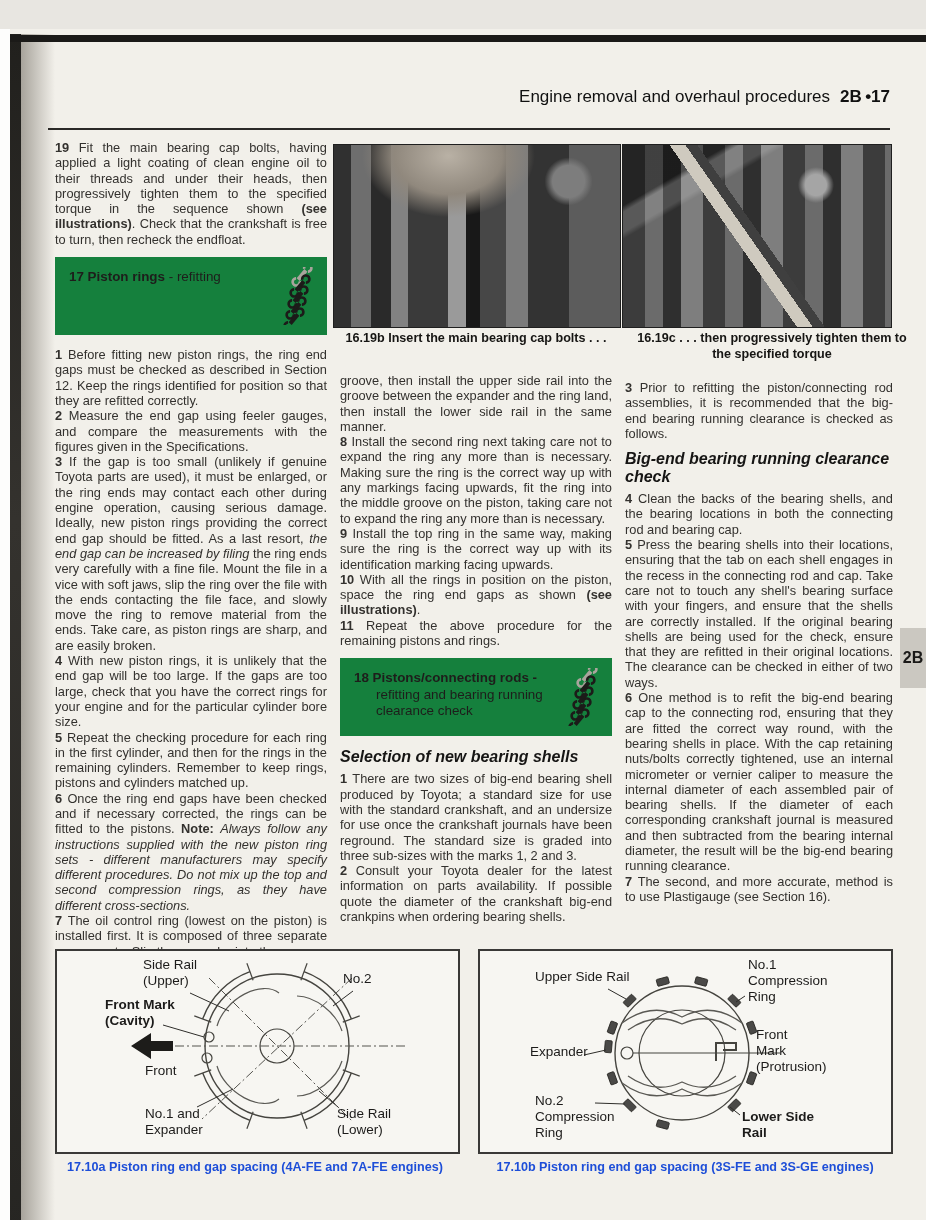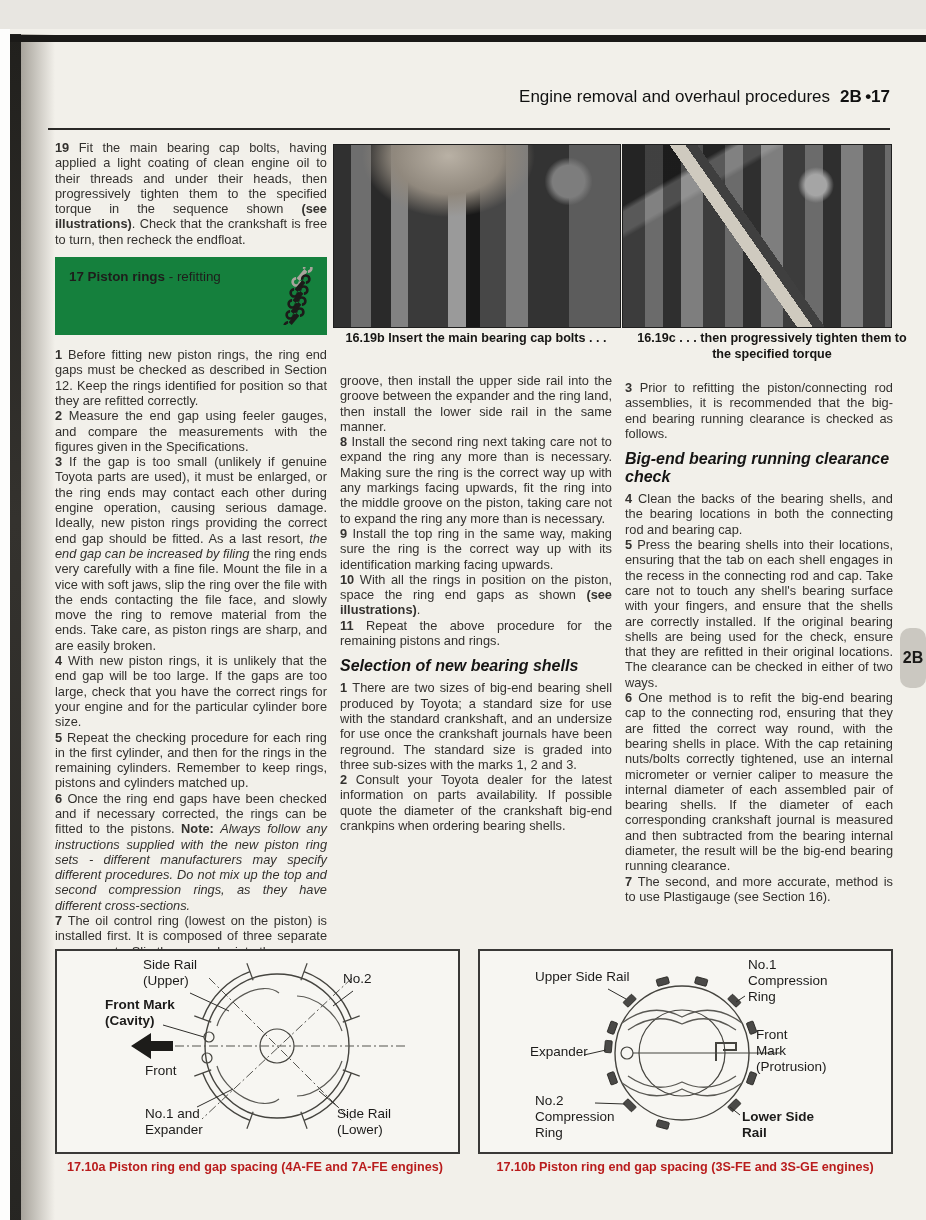--- a/index.html
+++ b/index.html
@@ -47,29 +47,29 @@
       radial-gradient(circle 30px at 72% 22%, #a5a5a5 0 35%, rgba(0,0,0,0) 60%),
       linear-gradient(150deg, rgba(0,0,0,.4) 0 18%, rgba(255,255,255,.15) 20% 26%, rgba(0,0,0,0) 28%),
       repeating-linear-gradient(90deg,#3c3c3c 0 22px,#6b6b6b 22px 40px,#2f2f2f 40px 58px,#7e7e7e 58px 80px);}
   .photo-cap{position:absolute;font-size:12.6px;line-height:15.5px;font-weight:bold;color:#161513;
              text-align:center;}
   #cap1{left:333px;top:302px;width:286px;}
   #cap2{left:636px;top:302px;width:272px;}
 
   .side-tab{position:absolute;left:900px;top:599px;width:26px;height:60px;background:#cbc8c1;
             display:flex;align-items:center;justify-content:center;
-            font-size:16px;font-weight:bold;color:#1a1918;border-radius:10px;}
+            font-size:16px;font-weight:bold;color:#1a1918;}
 
   .diagram{position:absolute;top:920px;height:205px;background:#f7f6f2;border:2px solid #3a3937;
            box-sizing:border-box;z-index:2;}
   #diagA{left:55px;width:405px;}
   #diagB{left:478px;width:415px;}
   .dlabel{position:absolute;font-size:13.5px;line-height:16px;color:#1c1b1a;white-space:pre-line;
           text-align:left;}
-  .diag-cap{position:absolute;top:1131px;font-size:12.6px;font-weight:bold;color:#b91c1c;text-align:center;}
+  .diag-cap{position:absolute;top:1131px;font-size:12.6px;font-weight:bold;color:#1d4ed8;text-align:center;}
   #dcapA{left:40px;width:430px;}
   #dcapB{left:470px;width:430px;}
   svg{display:block;}
 </style>
 </head>
 <body>
 
 <div class="page">
   <div class="edge-white"></div>
   <div class="edge-dark"></div>
@@ -113,20 +113,30 @@
   <div class="photo" id="photo2"></div>
   <div class="photo-cap" id="cap1">16.19b  Insert the main bearing cap bolts . . .</div>
   <div class="photo-cap" id="cap2">16.19c  . . . then progressively tighten them to the specified torque</div>
 
   <div class="col" id="col2">
     <p class="bp"><span>groove, then install the upper side rail into the groove between the expander and the ring land, then install the lower side rail in the same manner.</span></p>
     <p class="bp"><span class="fb">8 </span><span>Install the second ring next taking care not to expand the ring any more than is necessary. Making sure the ring is the correct way up with any markings facing upwards, fit the ring into the middle groove on the piston, taking care not to expand the ring any more than is necessary.</span></p>
     <p class="bp"><span class="fb">9 </span><span>Install the top ring in the same way, making sure the ring is the correct way up with its identification marking facing upwards.</span></p>
     <p class="bp"><span class="fb">10 </span><span>With all the rings in position on the piston, space the ring end gaps as shown </span><span class="fb">(see illustrations)</span><span>.</span></p>
     <p class="bp"><span class="fb">11 </span><span>Repeat the above procedure for the remaining pistons and rings.</span></p>
+    <div class="secbox">
+      <div class="stext"><span class="fb">18 Pistons/connecting rods -</span><span> refitting and bearing running clearance check</span></div>
+      <svg class="wrench-stack" width="36" height="58" viewBox="0 0 36 58">
+        <use href="#spanner" transform="translate(21 8) rotate(-50)" stroke="#a9a49c"></use>
+        <use href="#spanner" transform="translate(19 19) rotate(-50)" stroke="#1c1b19"></use>
+        <use href="#spanner" transform="translate(17 30) rotate(-50)" stroke="#1c1b19"></use>
+        <use href="#spanner" transform="translate(15 41) rotate(-50)" stroke="#1c1b19"></use>
+        <use href="#spanner" transform="translate(13 52) rotate(-50)" stroke="#1c1b19"></use>
+      </svg>
+    </div>
     <div class="subhead">Selection of new bearing shells</div>
     <p class="bp"><span class="fb">1 </span><span>There are two sizes of big-end bearing shell produced by Toyota; a standard size for use with the standard crankshaft, and an undersize for use once the crankshaft journals have been reground. The standard size is graded into three sub-sizes with the marks 1, 2 and 3.</span></p>
     <p class="bp"><span class="fb">2 </span><span>Consult your Toyota dealer for the latest information on parts availability. If possible quote the diameter of the crankshaft big-end crankpins when ordering bearing shells.</span></p>
   </div>
 
   <div class="col" id="col3">
     <p class="bp"><span class="fb">3 </span><span>Prior to refitting the piston/connecting rod assemblies, it is recommended that the big-end bearing running clearance is checked as follows.</span></p>
     <div class="subhead">Big-end bearing running clearance check</div>
     <p class="bp"><span class="fb">4 </span><span>Clean the backs of the bearing shells, and the bearing locations in both the connecting rod and bearing cap.</span></p>
     <p class="bp"><span class="fb">5 </span><span>Press the bearing shells into their locations, ensuring that the tab on each shell engages in the recess in the connecting rod and cap. Take care not to touch any shell's bearing surface with your fingers, and ensure that the shells are correctly installed. If the original bearing shells are being used for the check, ensure that they are refitted in their original locations. The clearance can be checked in either of two ways.</span></p>

